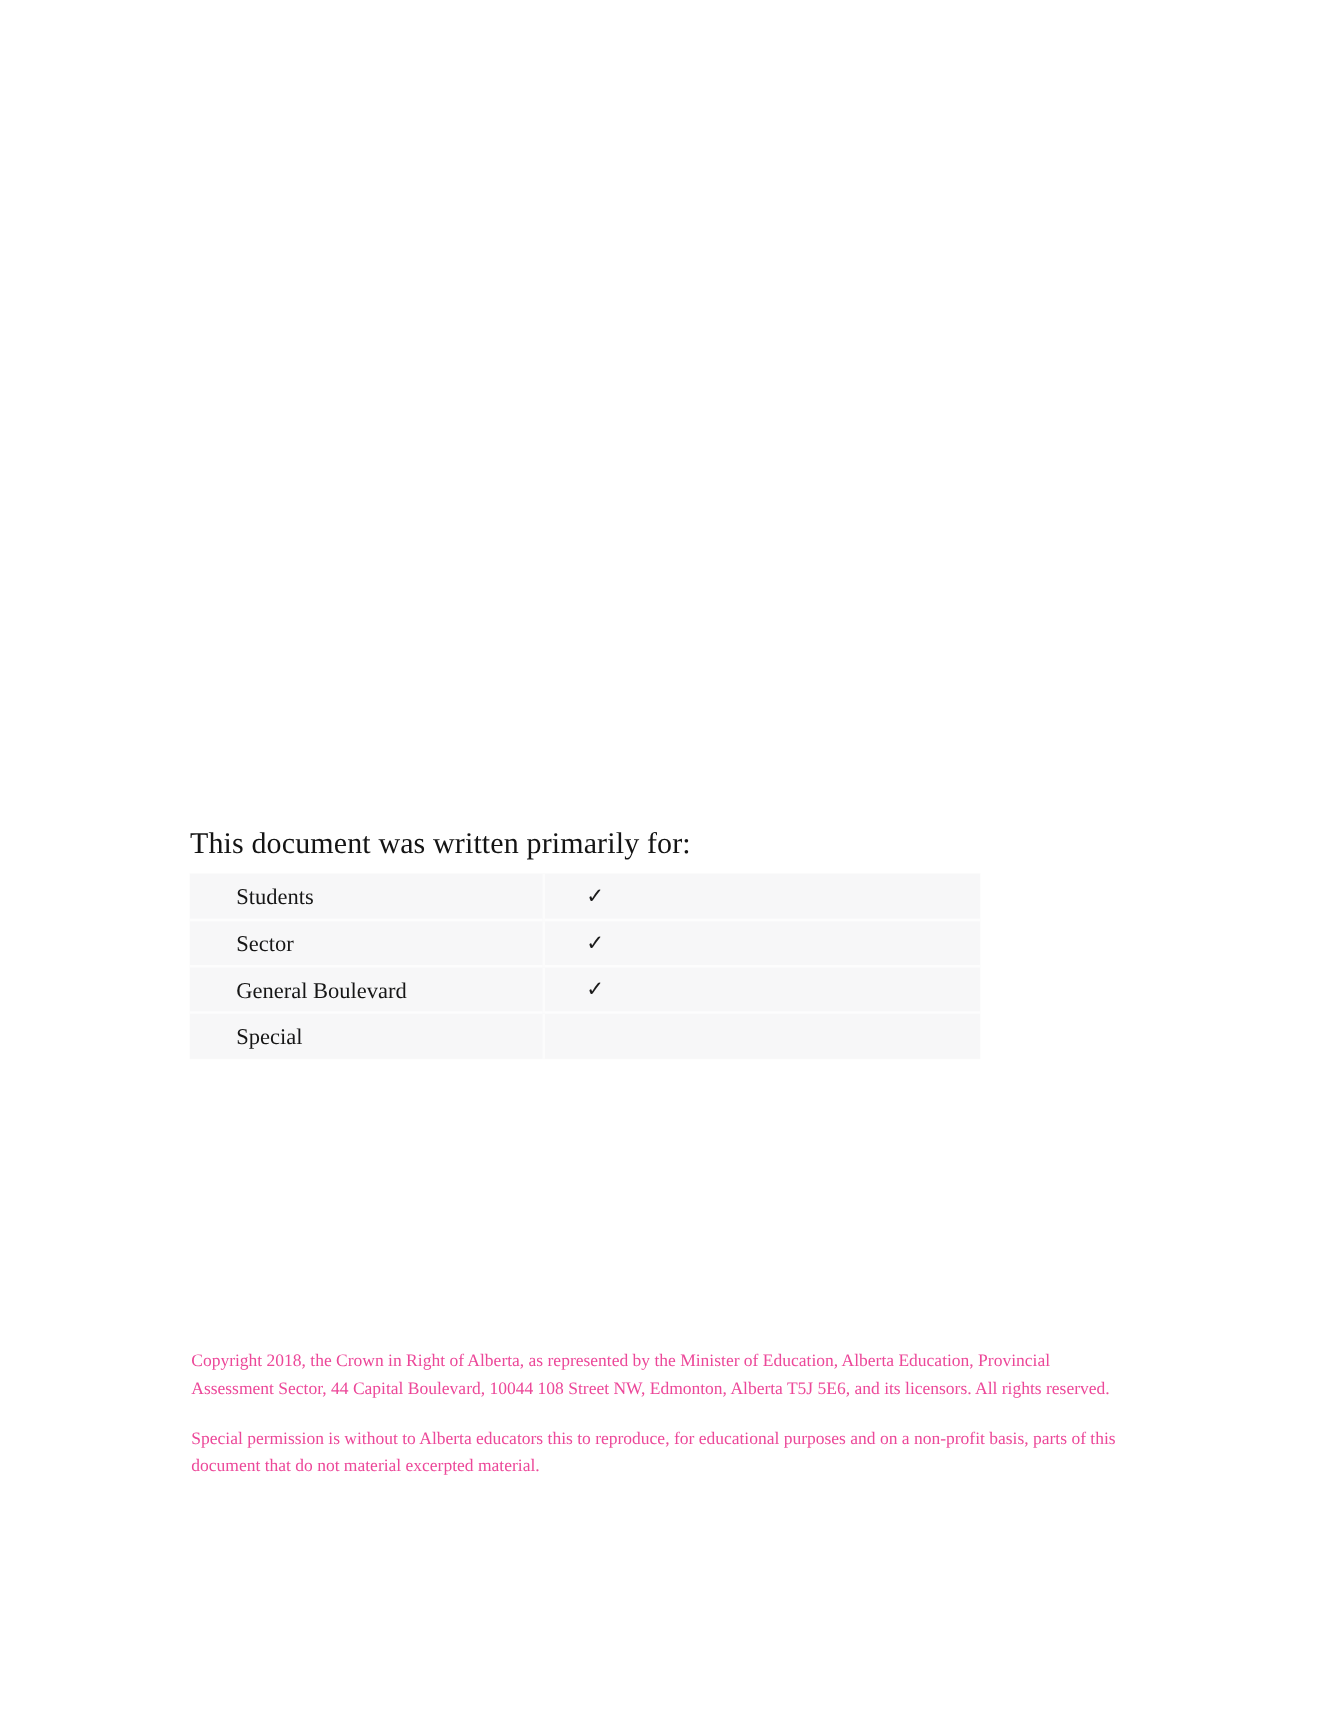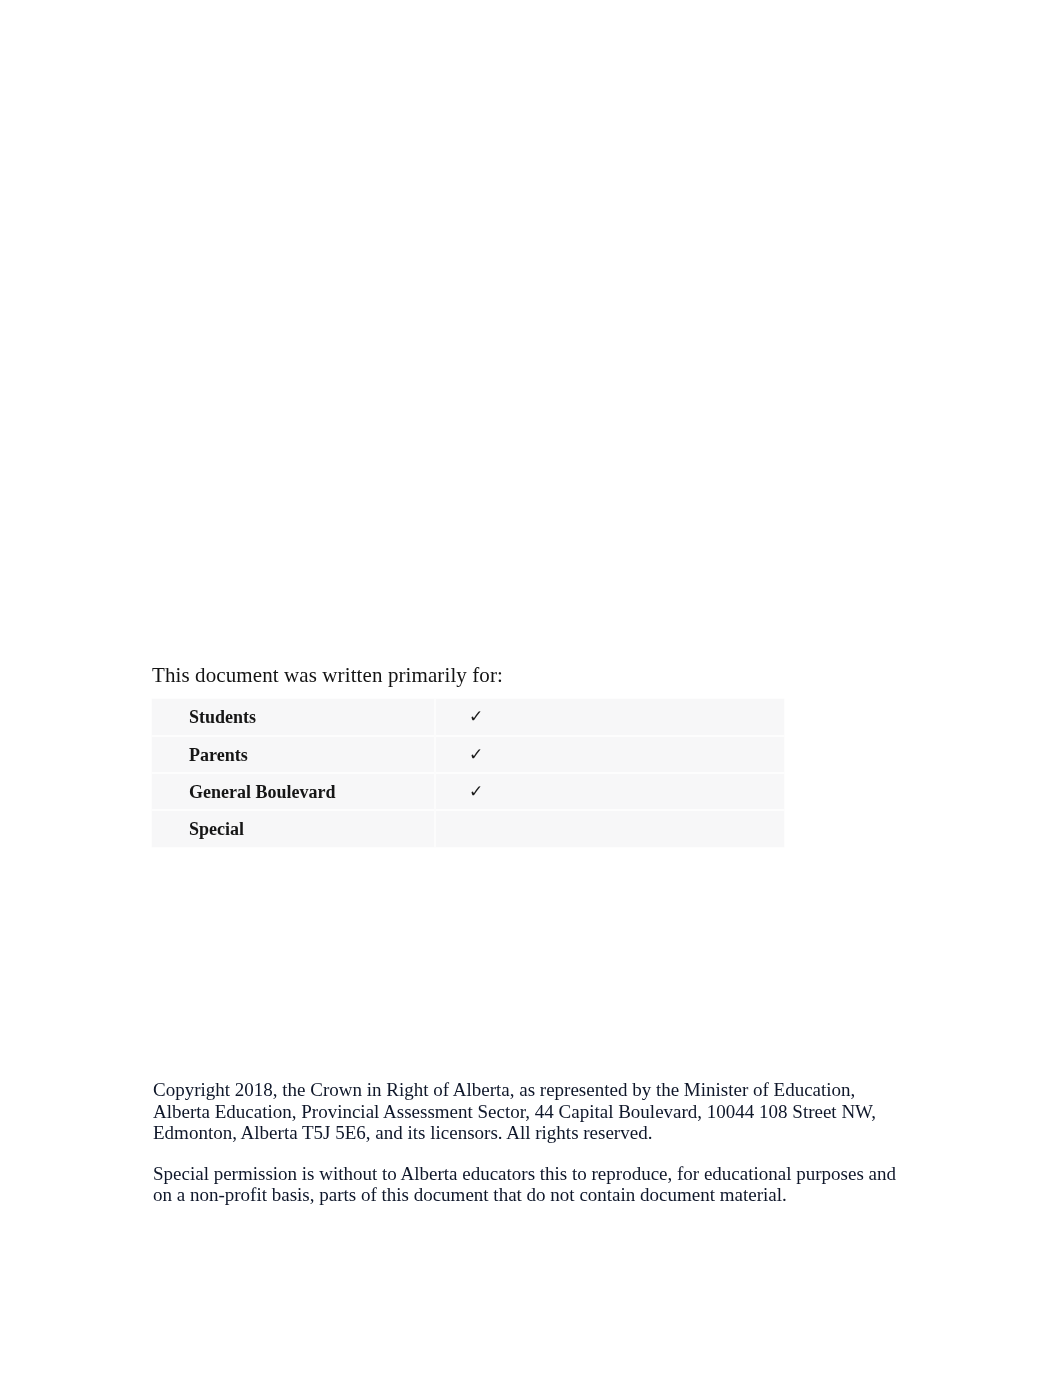--- a/index.html
+++ b/index.html
@@ -28,35 +28,34 @@
 
   
   .audience-block {
     position: absolute;
     left: 152px;
     top: 662px;
     width: 760px;
   }
 
   .audience-heading {
-    font-size: 21px;
+    font-size: 24px;
     line-height: 26px;
     letter-spacing: 0.1px;
     color: #141414;
     margin: 0 0 11px 0;
     white-space: nowrap;
   }
 
   .audience-table {
     width: 560px;
     border-collapse: collapse;
     background: #f7f7f8;
     table-layout: fixed;
     box-shadow: 0 0 0 0.5px rgba(0,0,0,0.015);
-    font-weight: bold;
   }
   .audience-table tr {
     height: 37px;
   }
   .audience-table tr + tr > td {
     border-top: 2px solid #fdfdfd;
   }
   .audience-table td {
     padding: 0;
     vertical-align: middle;
@@ -87,23 +86,23 @@
 
   
   .legal-block {
     position: absolute;
     left: 153px;
     top: 1079px;
     width: 750px;
   }
   .legal-para {
     margin: 0 0 19px 0;
-    font-size: 19px;
+    font-size: 14px;
     line-height: 21.5px;
-    color: #0f172a;
+    color: #ec4899;
     text-align: left;
   }
   .legal-para:last-child {
     margin-bottom: 0;
   }
   .legal-para b {
     font-weight: normal;
   }
 </style>
 </head>
@@ -115,34 +114,34 @@
 
     <p class="audience-heading">This document was written primarily for:</p>
 
     <table class="audience-table">
       <tbody>
           <tr>
             <td class="col-label">Students</td>
             <td class="col-mark"><span class="check-glyph">✓</span></td>
           </tr>
           <tr>
-            <td class="col-label">Parents</td>
+            <td class="col-label">Sector</td>
             <td class="col-mark"><span class="check-glyph">✓</span></td>
           </tr>
           <tr>
             <td class="col-label">General Boulevard</td>
             <td class="col-mark"><span class="check-glyph">✓</span></td>
           </tr>
           <tr>
             <td class="col-label">Special</td>
             <td class="col-mark"><span class="check-glyph is-empty">✓</span></td>
           </tr>
         </tbody>
     </table>
 
   </section>
 
   <section class="legal-block">
       <p class="legal-para"><span>Copyright 2018, the Crown in Right of Alberta, as represented by the Minister of Education, Alberta Education, Provincial Assessment Sector, 44 Capital Boulevard, 10044 108 Street NW, Edmonton, Alberta T5J 5E6, and its licensors. All rights reserved.</span></p>
-      <p class="legal-para"><b>Special permission</b><span> is without to </span><b>Alberta educators this</b><span> to reproduce, for educational purposes and on a non-profit basis, parts of this document that do </span><b>not</b><span> contain document material.</span></p>
+      <p class="legal-para"><b>Special permission</b><span> is without to </span><b>Alberta educators this</b><span> to reproduce, for educational purposes and on a non-profit basis, parts of this document that do </span><b>not</b><span> material excerpted material.</span></p>
     </section>
 
 </div>
 
 </body></html>

